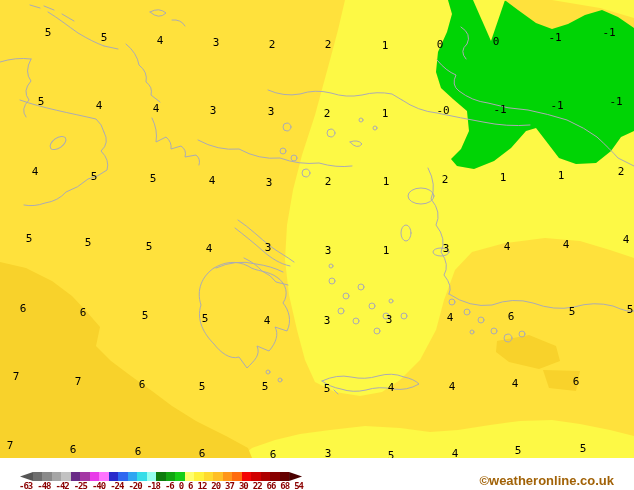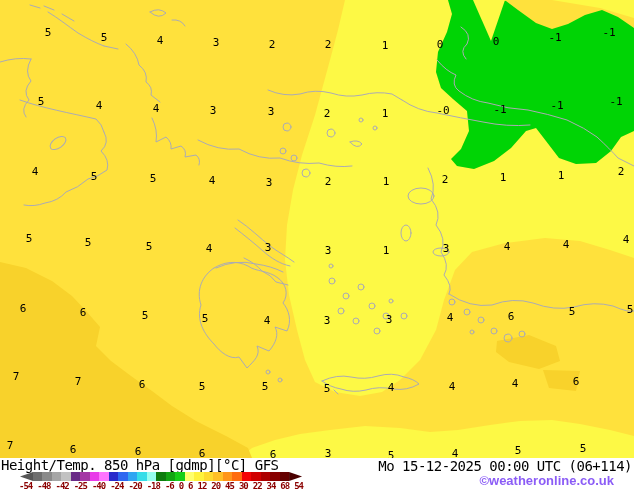--- a/index.html
+++ b/index.html
@@ -170,23 +170,21 @@
         <span class="temp-label" style="left: 273px; top: 455px; color: rgb(0, 0, 0);">6</span>
         <span class="temp-label" style="left: 328px; top: 454px; color: rgb(0, 0, 0);">3</span>
         <span class="temp-label" style="left: 391px; top: 456px; color: rgb(0, 0, 0);">5</span>
         <span class="temp-label" style="left: 455px; top: 454px; color: rgb(0, 0, 0);">4</span>
         <span class="temp-label" style="left: 518px; top: 451px; color: rgb(0, 0, 0);">5</span>
         <span class="temp-label" style="left: 583px; top: 449px; color: rgb(0, 0, 0);">5</span>
       </div>
   </div>
 
   <div id="footer">
-    <div id="map-title">Height/Temp. 850 hPa [gdmp][°C] GFS</div>
-    <div id="datetime">Mo 15-12-2025 00:00 UTC (06+114)</div>
-    <div id="copyright" style="color: #8b5cf6;">©weatheronline.co.uk</div>
+    <div id="copyright" style="color: #a16207;">©weatheronline.co.uk</div>
     <div id="colorbar">
         <div class="arrow" style="background: rgb(86, 86, 86); clip-path: polygon(100% 0px, 100% 100%, 0px 50%);"></div>
         <div class="cell" style="background: rgb(110, 110, 110);"></div>
         <div class="cell" style="background: rgb(138, 138, 138);"></div>
         <div class="cell" style="background: rgb(166, 166, 166);"></div>
         <div class="cell" style="background: rgb(194, 194, 194);"></div>
         <div class="cell" style="background: rgb(106, 43, 135);"></div>
         <div class="cell" style="background: rgb(164, 55, 164);"></div>
         <div class="cell" style="background: rgb(233, 59, 233);"></div>
         <div class="cell" style="background: rgb(255, 116, 255);"></div>
@@ -205,34 +203,34 @@
         <div class="cell" style="background: rgb(255, 149, 25);"></div>
         <div class="cell" style="background: rgb(255, 107, 13);"></div>
         <div class="cell" style="background: rgb(244, 4, 4);"></div>
         <div class="cell" style="background: rgb(208, 0, 0);"></div>
         <div class="cell" style="background: rgb(172, 0, 0);"></div>
         <div class="cell" style="background: rgb(136, 0, 0);"></div>
         <div class="cell" style="background: rgb(100, 0, 0);"></div>
         <div class="arrow" style="background: rgb(74, 0, 0); clip-path: polygon(0px 0px, 0px 100%, 100% 50%);"></div>
       </div>
     <div id="scale-ticks" style="color: rgb(139, 0, 0);">
-        <span>-54</span>
+        <span>-63</span>
         <span>-48</span>
         <span>-42</span>
         <span>-25</span>
         <span>-40</span>
         <span>-24</span>
         <span>-20</span>
         <span>-18</span>
         <span>-6</span>
         <span>0</span>
         <span>6</span>
         <span>12</span>
         <span>20</span>
-        <span>45</span>
+        <span>37</span>
         <span>30</span>
         <span>22</span>
-        <span>34</span>
+        <span>66</span>
         <span>68</span>
         <span>54</span>
       </div>
   </div>
 </div>
 
 </body></html>

